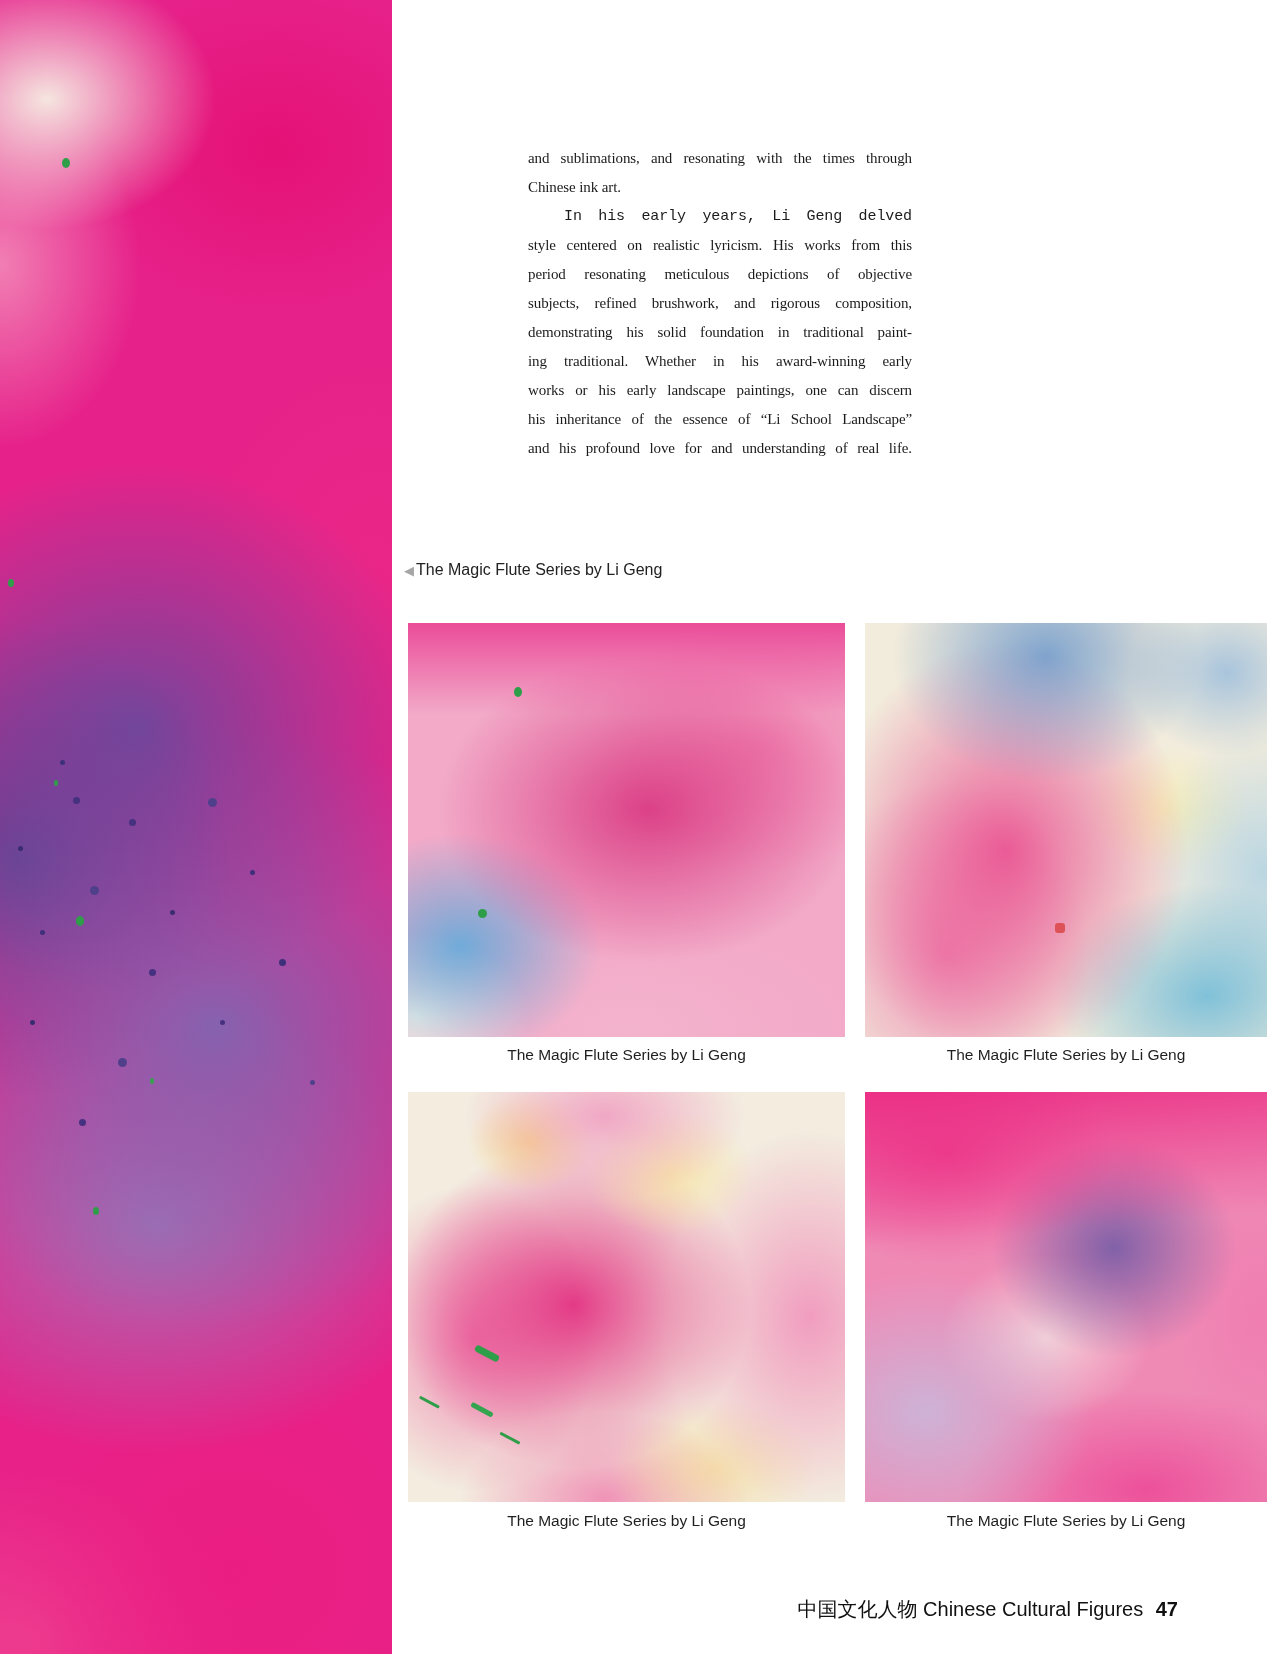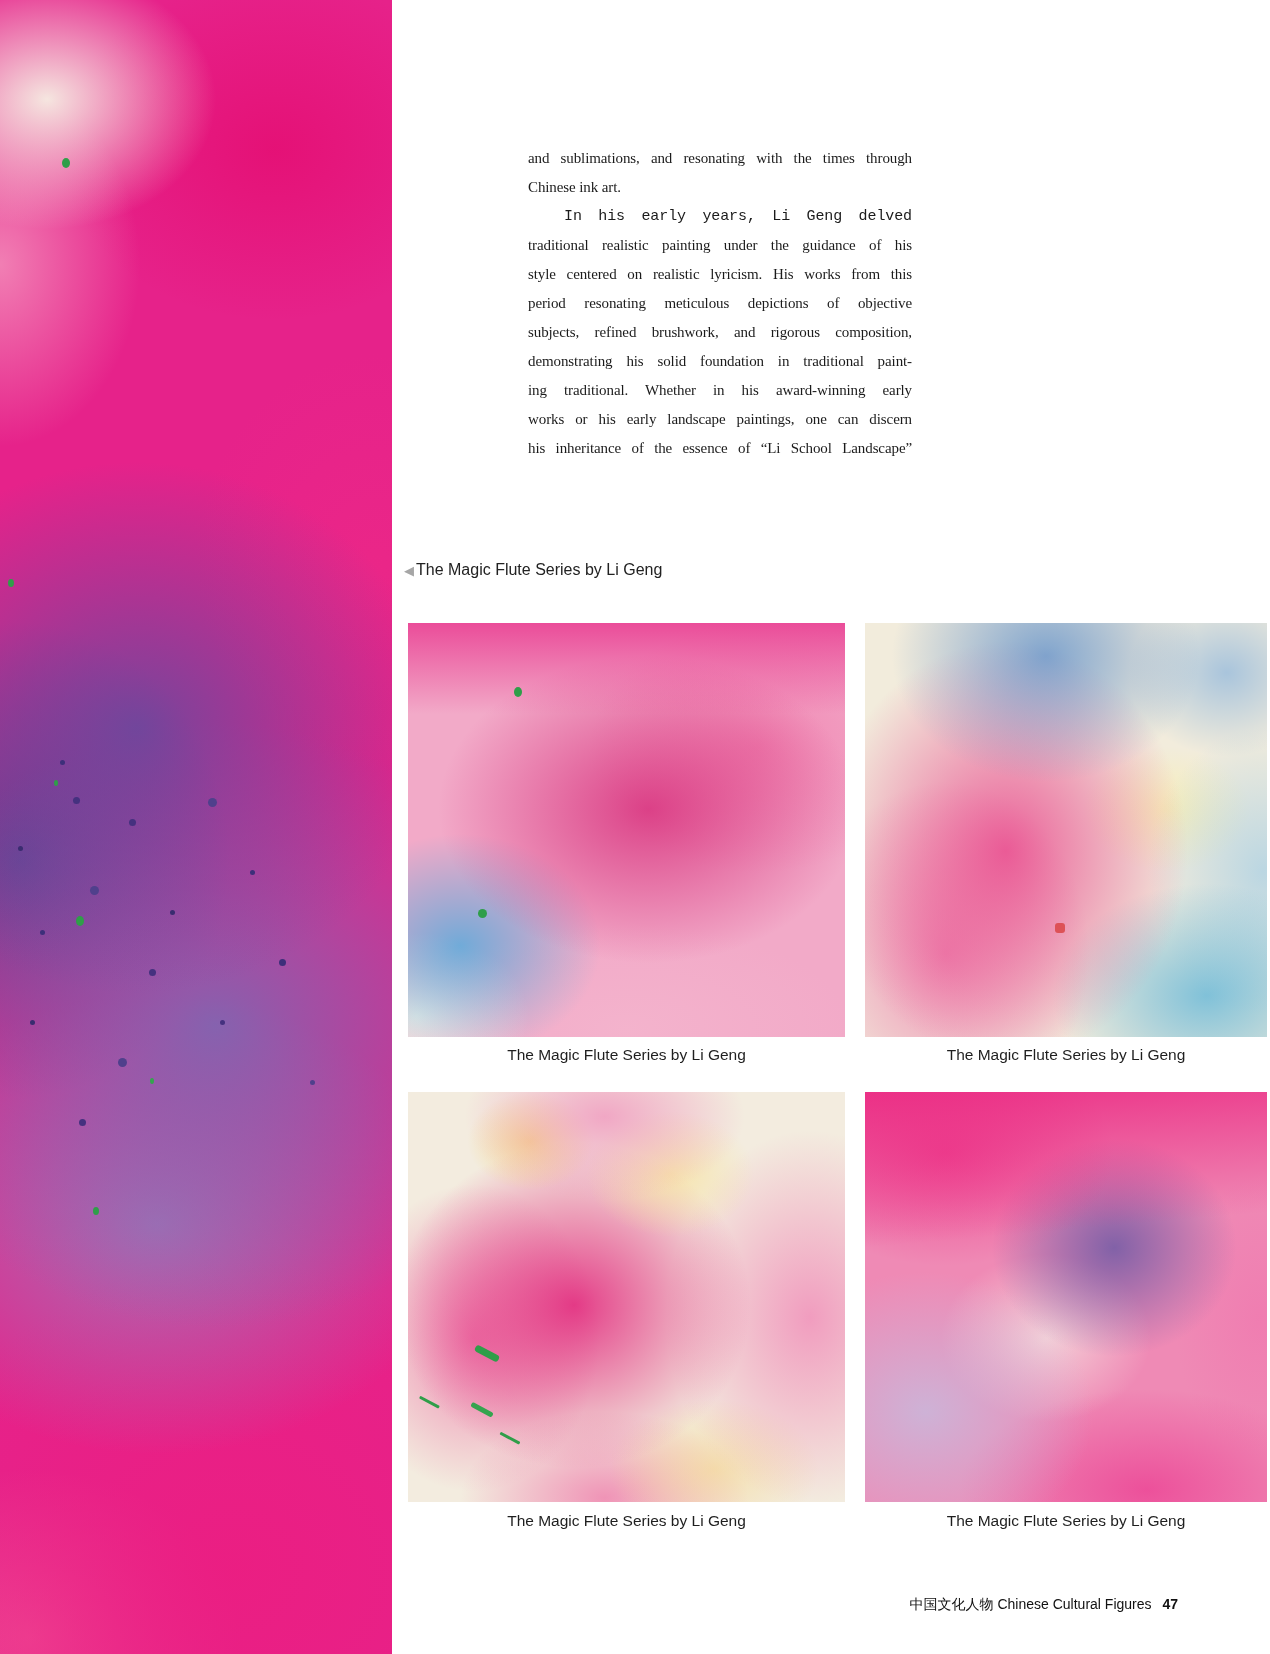--- a/index.html
+++ b/index.html
@@ -86,48 +86,48 @@
   .stroke-green{left:66px;top:258px;width:26px;height:7px;background:#2f9e49;border-radius:3px;transform:rotate(28deg);
     box-shadow:22px 52px 0 -1px #35a44f,-28px 70px 0 -2px #2f9e49,60px 64px 0 -2px #2f9e49;}
 
   .fig-caption{position:absolute;text-align:center;font-size:15.5px;color:#1f1f1f;}
   .cap1{left:408px;top:1046px;width:437px;}
   .cap2{left:865px;top:1046px;width:402px;}
   .cap3{left:408px;top:1512px;width:437px;}
   .cap4{left:865px;top:1512px;width:402px;}
 
   
-  .footer{position:absolute;top:1596px;right:92px;font-size:14px;color:#111;white-space:nowrap;}
+  .footer{position:absolute;top:1596px;right:92px;font-size:20px;color:#111;white-space:nowrap;}
   .footer .num{font-weight:bold;margin-left:7px;}
 </style>
 </head>
 <body>
 
 <div class="page">
 
   <div class="left-art">
     <div class="splat-purple"></div>
     <div class="speck-green"></div>
   </div>
 
   <div class="article">
     <div class="para">
       <div class="line">and sublimations, and resonating with the times through</div>
       <div class="line no-just">Chinese ink art.</div>
     </div>
     <div class="para">
       <div class="line indent">In his early years, Li Geng delved deeply into</div>
-      <div class="line">traditional realistic painting under the guidance of his</div>
       <div class="line">style centered on realistic lyricism. His works from this</div>
       <div class="line">period resonating meticulous depictions of objective</div>
       <div class="line">subjects, refined brushwork, and rigorous composition,</div>
       <div class="line">demonstrating his solid foundation in traditional paint-</div>
       <div class="line">ing traditional. Whether in his award-winning early</div>
       <div class="line">works or his early landscape paintings, one can discern</div>
       <div class="line">his inheritance of the essence of “Li School Landscape”</div>
+      <div class="line">and his profound love for and understanding of real life.</div>
     </div>
   </div>
 
   <div class="side-caption">
     <span class="arrow">◀</span><span>The Magic Flute Series by Li Geng</span>
   </div>
 
   <div class="art art1">
     <div class="dot g1"></div>
     <div class="dot g2"></div>

